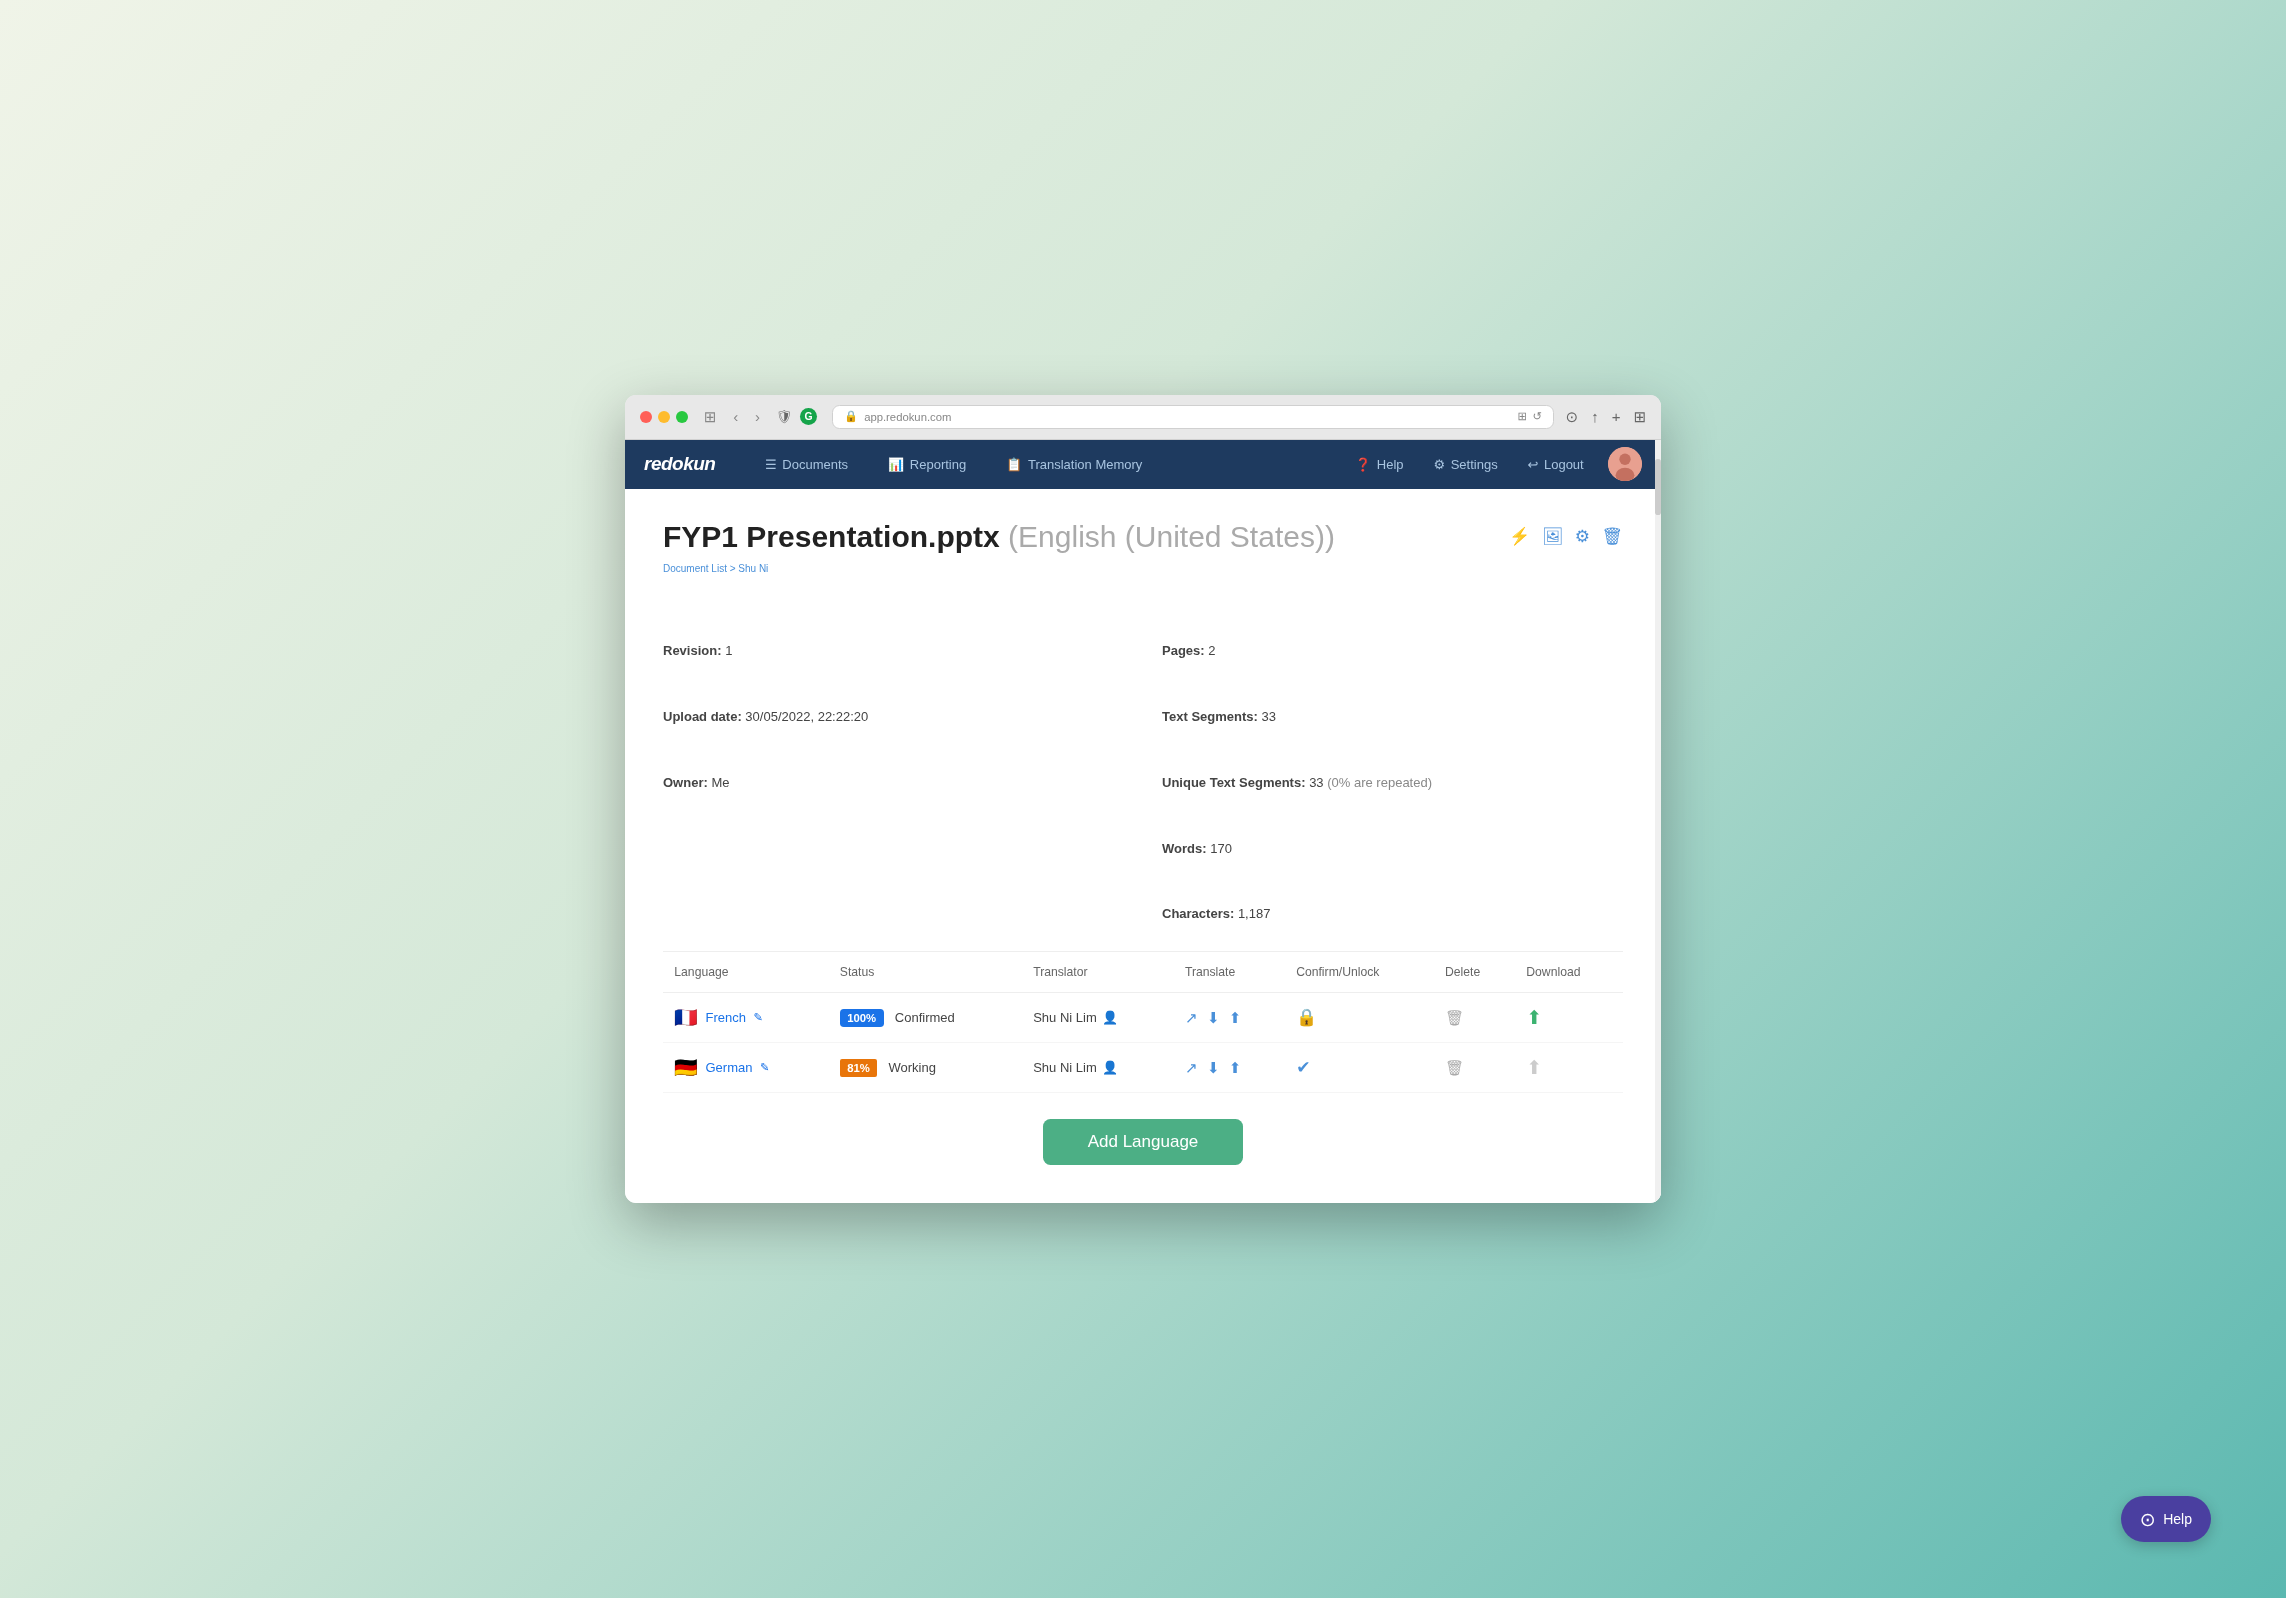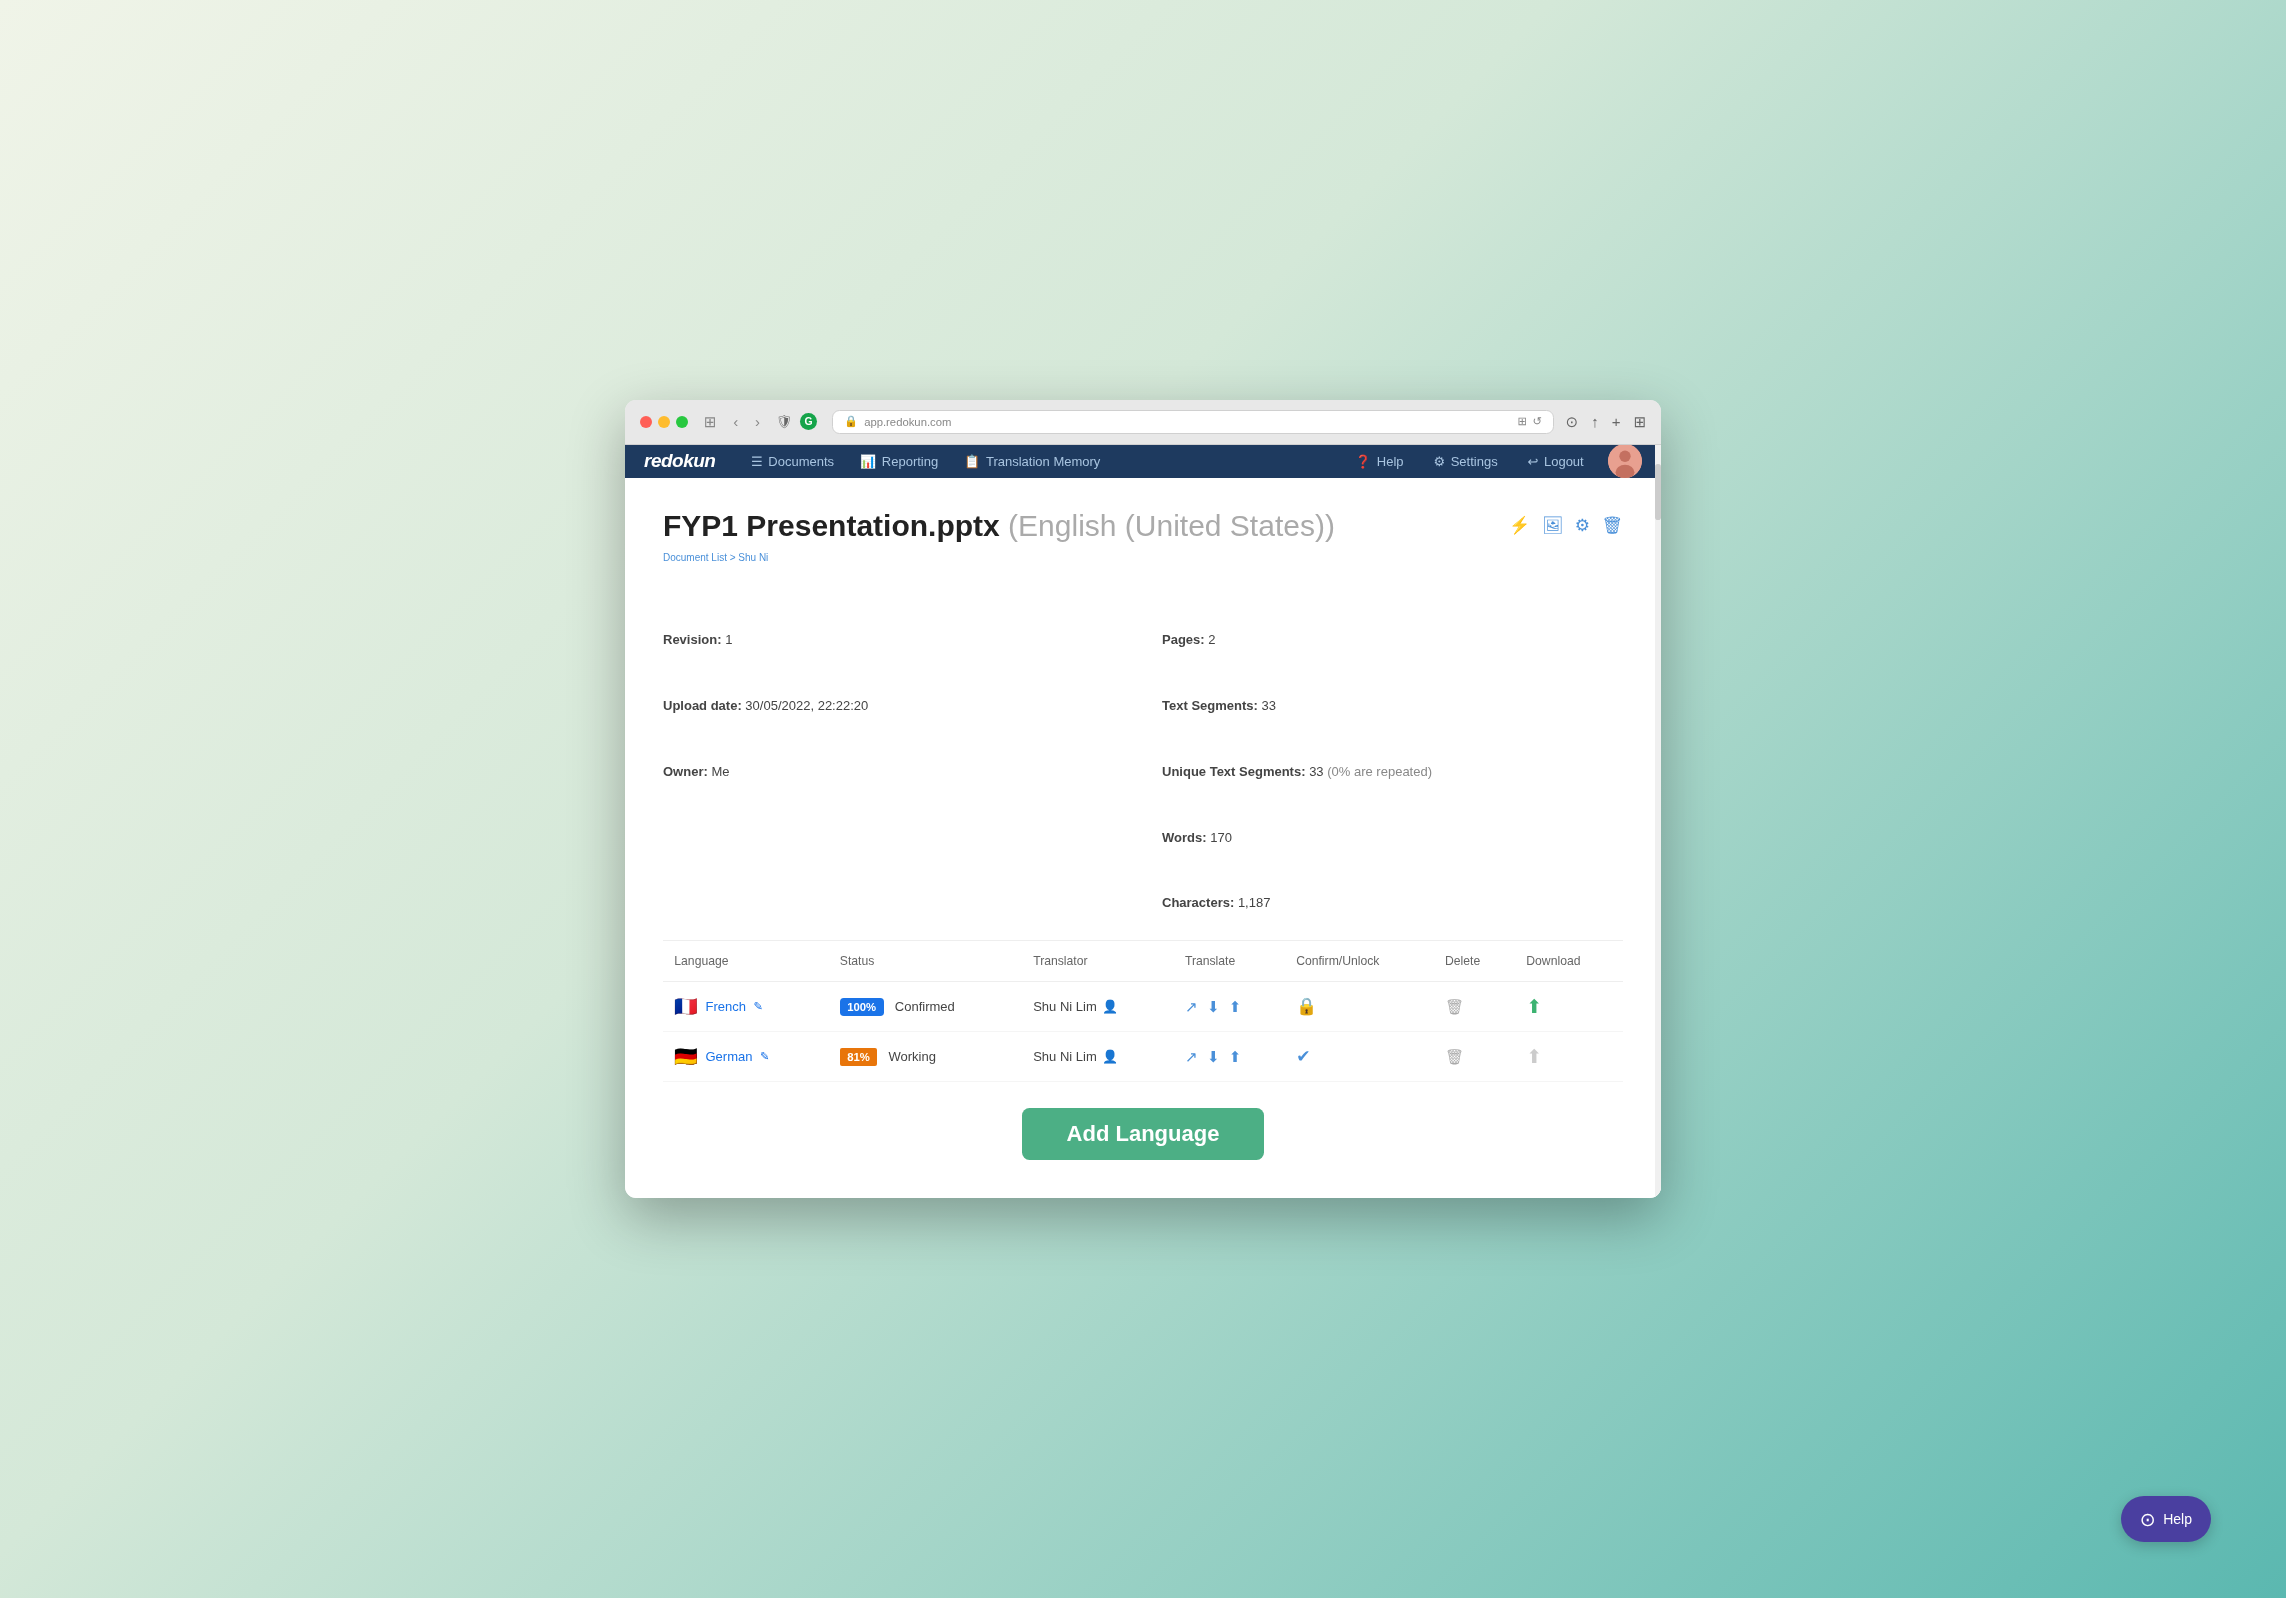--- a/index.html
+++ b/index.html
@@ -80,22 +80,22 @@
       color: #666;
       font-size: 15px;
     }
 
     
     .app-nav {
       background: #1e3a5f;
       padding: 12px 19px;
       display: flex;
       align-items: center;
-      gap: 0;
-      height: 33px;
+      gap: 14px;
+      height: 49px;
     }
     .app-logo {
       color: white;
       font-weight: 700;
       font-size: 19px;
       font-style: italic;
       margin-right: 22.6px;
       letter-spacing: -0.5px;
     }
     .nav-item {
@@ -209,22 +209,22 @@
       display: flex;
       justify-content: center;
       padding: 26px 0 7.5px 0;
     }
     .add-lang-btn {
       background: #4caf85;
       color: white;
       border: none;
       border-radius: 7.5px;
       padding: 13px 45px;
-      font-size: 22px;
-      font-weight: 700;
+      font-size: 17px;
+      font-weight: 400;
       cursor: pointer;
     }
 
     .help-bubble {
       position: fixed;
       bottom: 56px;
       right: 75px;
       background: #4a3fa0;
       color: white;
       border-radius: 28px;

